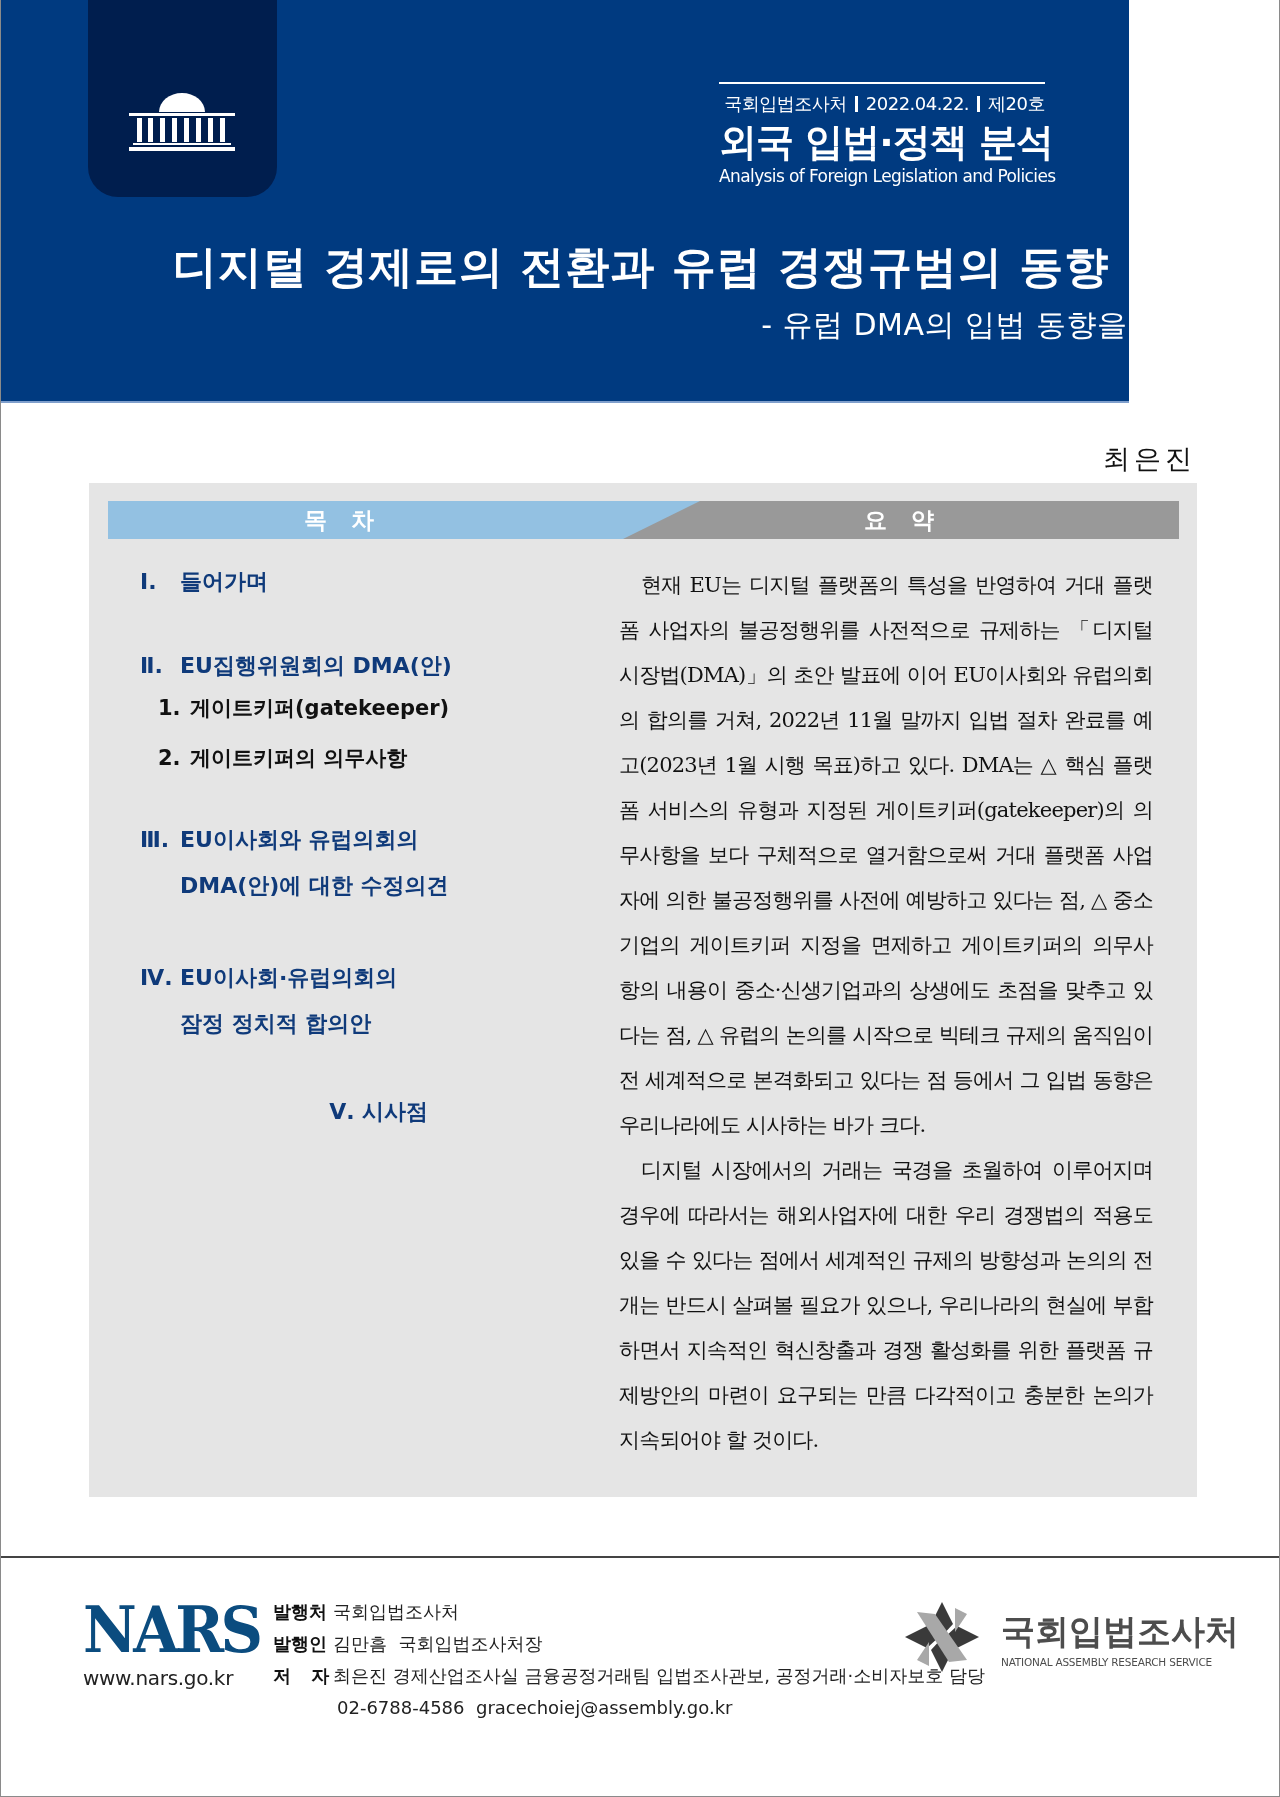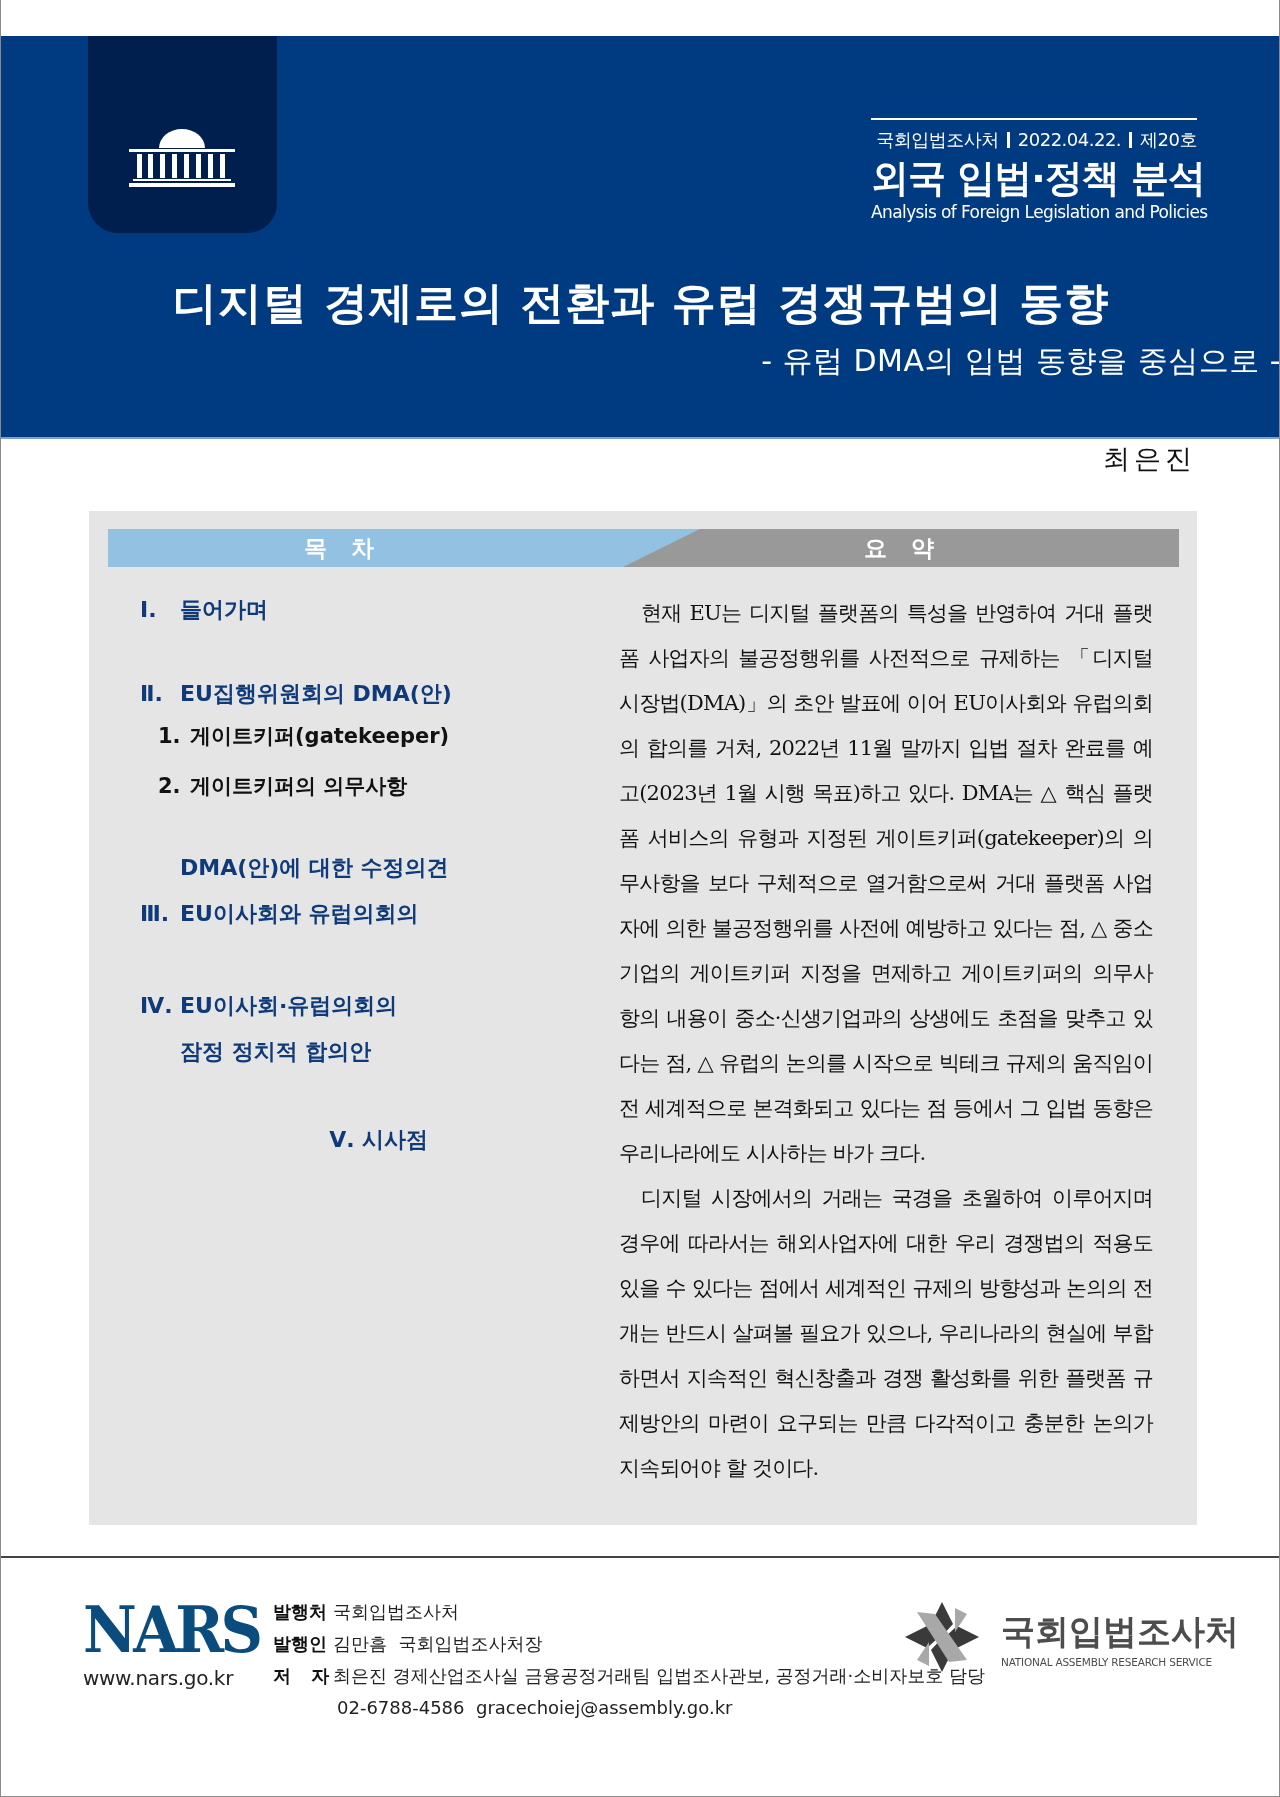--- a/index.html
+++ b/index.html
@@ -4,25 +4,24 @@
   <style>
     html, body { margin: 0; padding: 0; }
     body {
       width: 1280px; height: 1797px; position: relative; overflow: hidden;
       background: #ffffff;
       font-family: "DejaVu Sans", "Liberation Sans", sans-serif;
       border-left: 1px solid #8a8a8a; border-right: 1px solid #8a8a8a; border-bottom: 1px solid #8a8a8a;
       box-sizing: border-box;
     }
     .header {
-      position: absolute; left: 0; top: 0; width: 1280px; height: 403px;
+      position: absolute; left: 0; top: 0; width: 1128px; height: 403px;
       background: #003a80;
       border-bottom: 2px solid #7f9fcc;
       box-sizing: border-box;
-      margin-top: 36px;
     }
     .logo-tab {
       position: absolute; left: 87px; top: 0; width: 189px; height: 197px;
       background: #001e4e;
       border-radius: 0 0 30px 30px;
     }
     .logo-tab svg { position: absolute; left: 41px; top: 92px; }
     .masthead {
       position: absolute; right: 84px; top: 82px; width: 326px;
       color: #fff; text-align: right;
@@ -38,21 +37,21 @@
     }
     .subtitle {
       position: absolute; left: 0; width: 1280px; top: 305px; text-align: right;
       color: #fff; font-size: 30px; letter-spacing: 0.5px;
     }
     .author {
       position: absolute; right: 83px; top: 441px; font-size: 27px; color: #111;
       letter-spacing: 4px;
     }
     .content-box {
-      position: absolute; left: 88px; top: 511px; width: 1108px; height: 1014px;
+      position: absolute; left: 88px; top: 483px; width: 1108px; height: 1014px;
       background: #e5e5e5;
     }
     .bar {
       position: absolute; left: 19px; top: 18px; width: 1071px; height: 38px;
       overflow: hidden;
     }
     .bar .blue { position: absolute; left: 0; top: 0; width: 1071px; height: 38px; background: #93c1e2; }
     .bar .gray {
       position: absolute; left: 0; top: 0; width: 1071px; height: 38px; background: #999999;
       clip-path: polygon(592px 0, 1071px 0, 1071px 38px, 515px 38px);
@@ -147,22 +146,22 @@
   <div class="toc">
     <div style="margin-top:0;">
       <div class="main"><span class="num">Ⅰ.</span><span>들어가며</span></div>
     </div>
     <div style="margin-top:38px;">
       <div class="main"><span class="num">Ⅱ.</span><span>EU집행위원회의 DMA(안)</span></div>
       <div class="sub" style="margin-top:-6px;"><span class="num">1.</span><span>게이트키퍼(gatekeeper)</span></div>
       <div class="sub"><span class="num">2.</span><span>게이트키퍼의 의무사항</span></div>
     </div>
     <div style="margin-top:34px;">
+      <div class="main"><span class="num">Ⅲ.</span><span>EU이사회와 유럽의회의</span></div>
       <div class="main cont">DMA(안)에 대한 수정의견</div>
-      <div class="main"><span class="num">Ⅲ.</span><span>EU이사회와 유럽의회의</span></div>
     </div>
     <div style="margin-top:46px;">
       <div class="main"><span class="num">Ⅳ.</span><span>EU이사회·유럽의회의</span></div>
       <div class="main cont">잠정 정치적 합의안</div>
     </div>
     <div style="margin-top:42px;text-align:center;">
       <div class="main"><span class="num">Ⅴ.</span><span>시사점</span></div>
     </div>
   </div>
 

